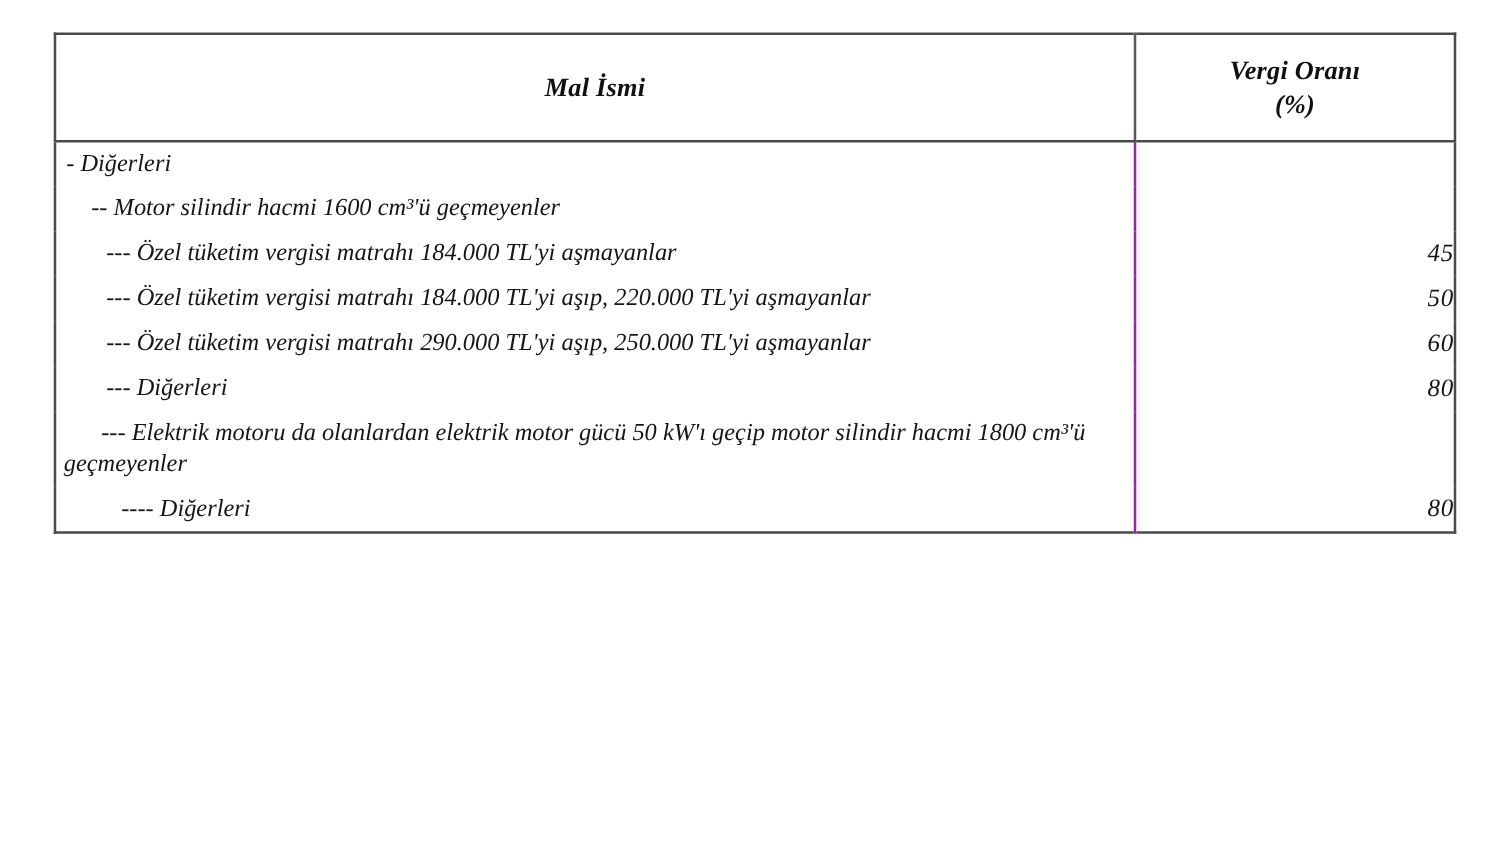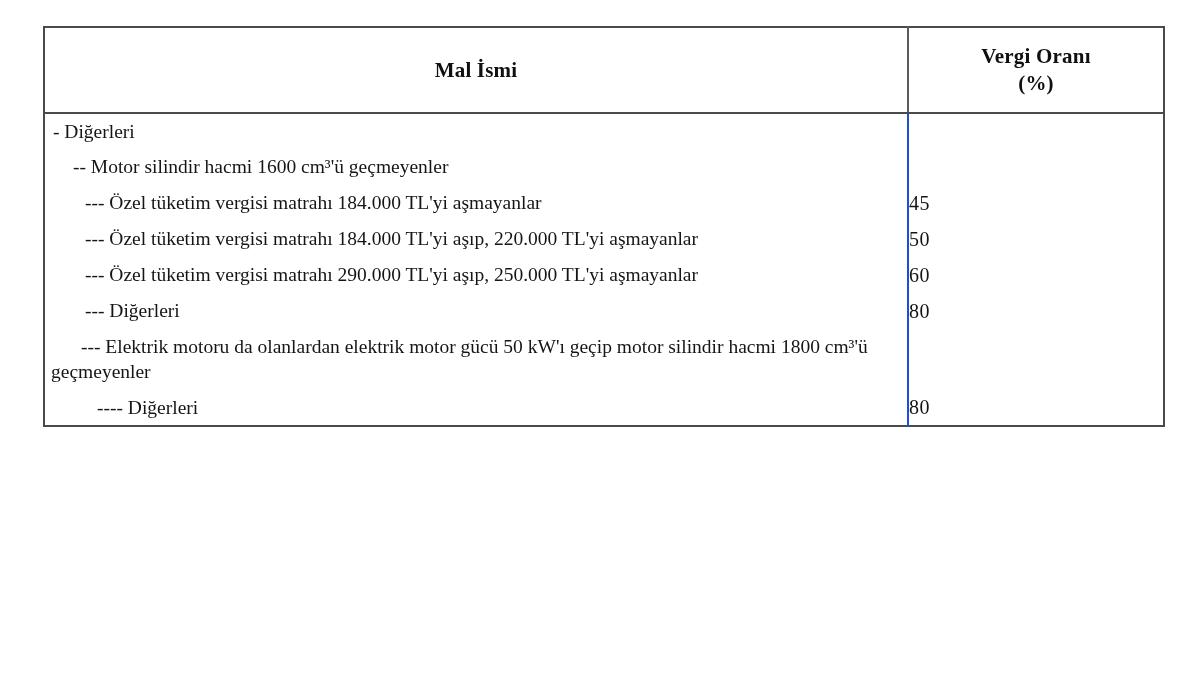--- a/index.html
+++ b/index.html
@@ -16,20 +16,21 @@
     position: relative;
   }
 
   .page {
     position: absolute;
     left: 0;
     top: 0;
     width: 1200px;
     height: 682px;
     background: #ffffff;
+    font-style: italic;
   }
 
   
   .tax-table {
     position: absolute;
     left: 43px;
     top: 26px;
     width: 1120px;
     border-collapse: collapse;
     table-layout: fixed;
@@ -70,26 +71,26 @@
   .rate-head-line1 { display: block; line-height: 1.25; }
   .rate-head-line2 { display: block; line-height: 1.35; }
 
   
   .row td {
     font-size: 19.5px;
     line-height: 1.30;
     color: #151515;
   }
   .row td.cell-name {
-    border-right: 2px solid #1d4ed8;
+    border-right: 2px solid #a21caf;
     padding: 5px 24px 5px 6px;
     text-align: left;
   }
   .row td.cell-rate {
-    text-align: left;
+    text-align: right;
     font-size: 20px;
     padding: 5px 0;
     letter-spacing: 0.5px;
   }
 
   
   .lvl-1 { padding-left: 2px; }
   .lvl-2 { padding-left: 22px; }
   .lvl-3 { padding-left: 34px; }
   .lvl-4 { padding-left: 46px; }

